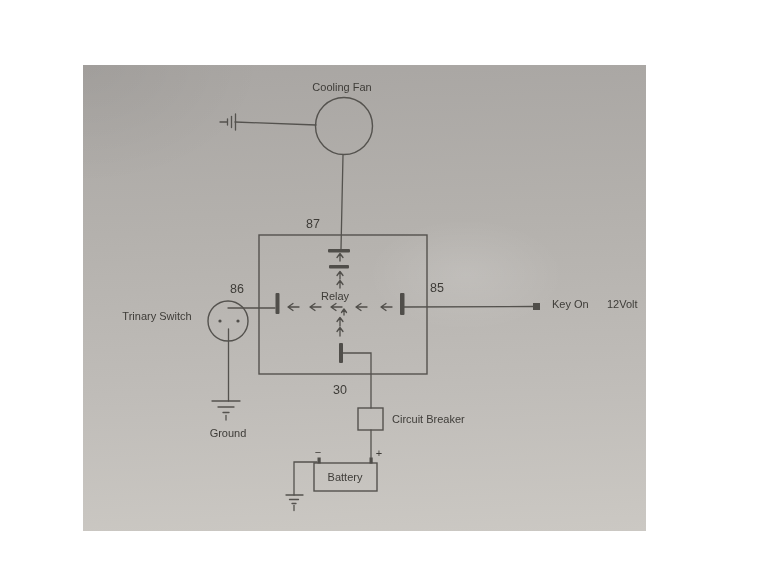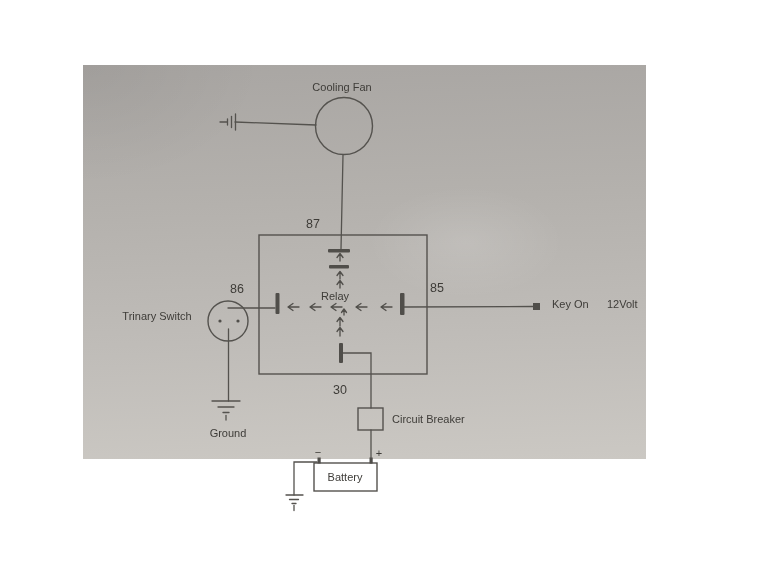--- a/index.html
+++ b/index.html
@@ -1,21 +1,21 @@
 <!DOCTYPE html>
 <html><head>
 <meta charset="utf-8">
 <style>
   html,body{margin:0;padding:0;background:#ffffff;}
   .screen{
     position:relative;width:768px;height:561px;background:#ffffff;overflow:hidden;
     font-family:"Liberation Sans",sans-serif;
   }
   .photo{
-    position:absolute;left:83px;top:65px;width:563px;height:394px;
+    position:absolute;left:83px;top:65px;width:563px;height:466px;
     background:
       radial-gradient(ellipse 140px 80px at 68% 45%, rgba(255,255,255,0.12), rgba(255,255,255,0) 70%),
       radial-gradient(ellipse 300px 200px at 0% 0%, rgba(0,0,0,0.05), rgba(0,0,0,0) 60%),
       linear-gradient(178deg, #a9a6a3 0%, #b4b1ad 35%, #bfbcb8 68%, #cbc8c3 100%);
   }
   .diagram{position:absolute;left:0;top:0;filter:blur(0.25px);}
   .diagram text{fill:#3e3c38;}
   .t11{font-size:11px;}
   .t12{font-size:12.5px;}
   .wire{stroke:#54524e;stroke-width:1.3;fill:none;stroke-linecap:round;}

